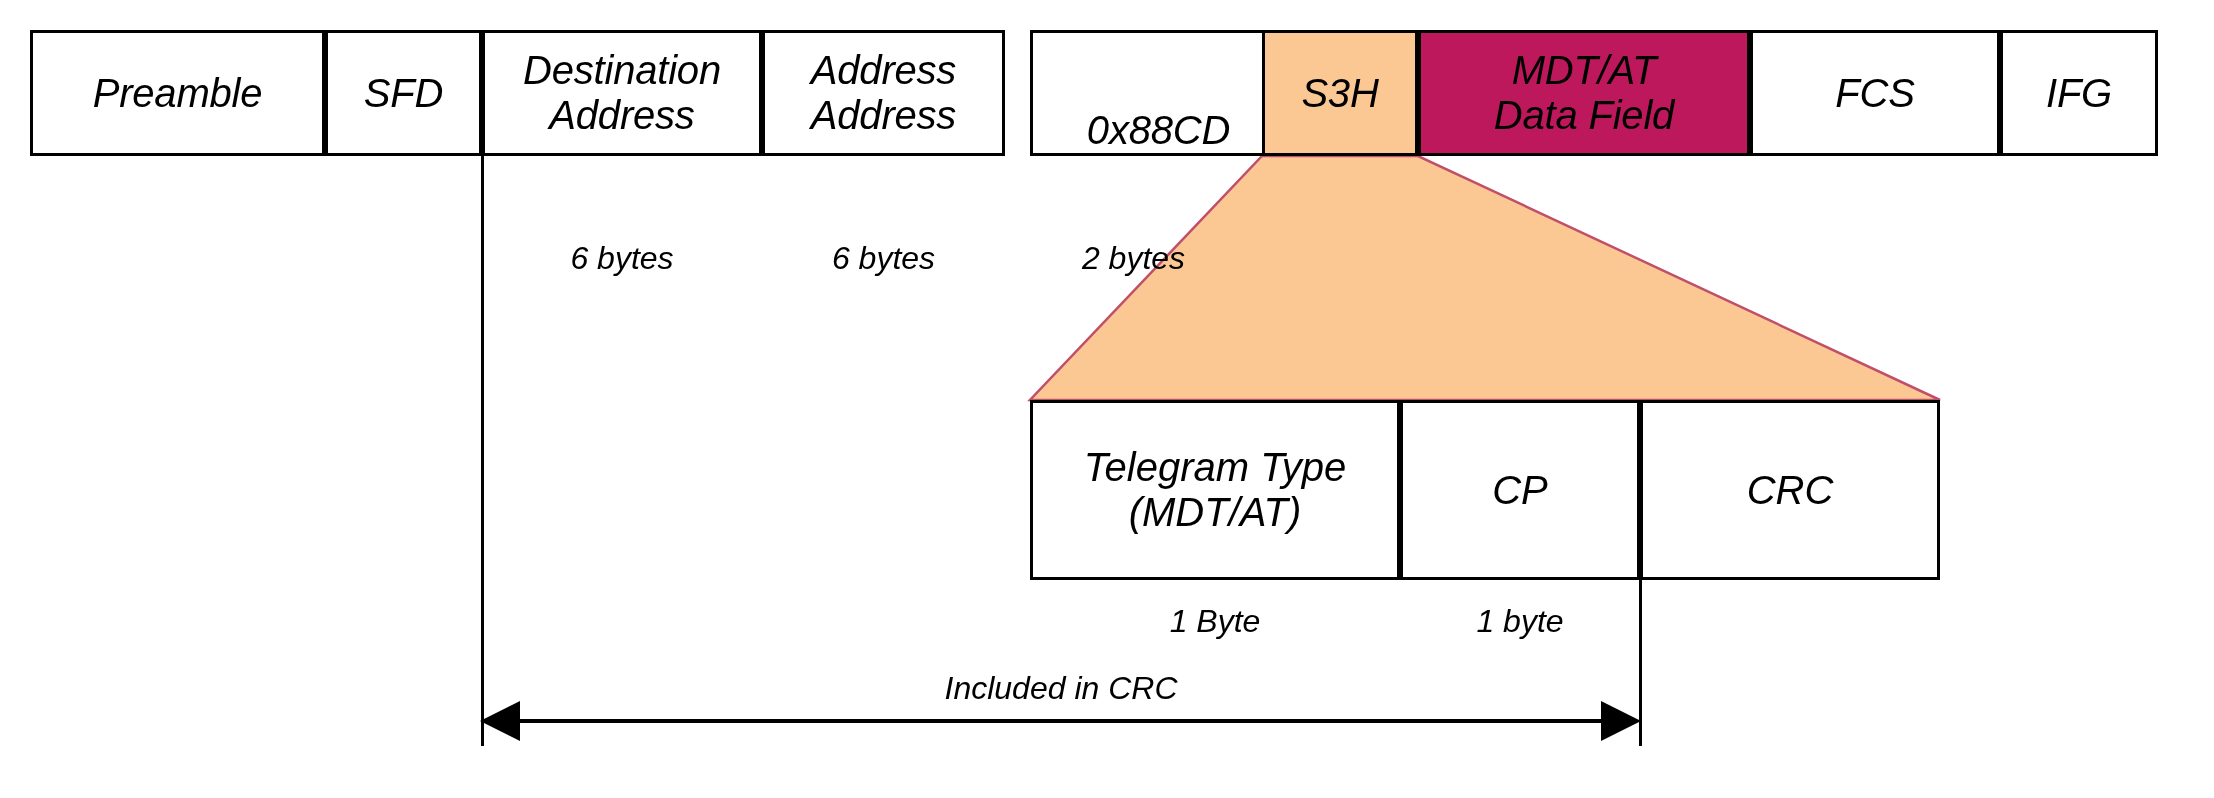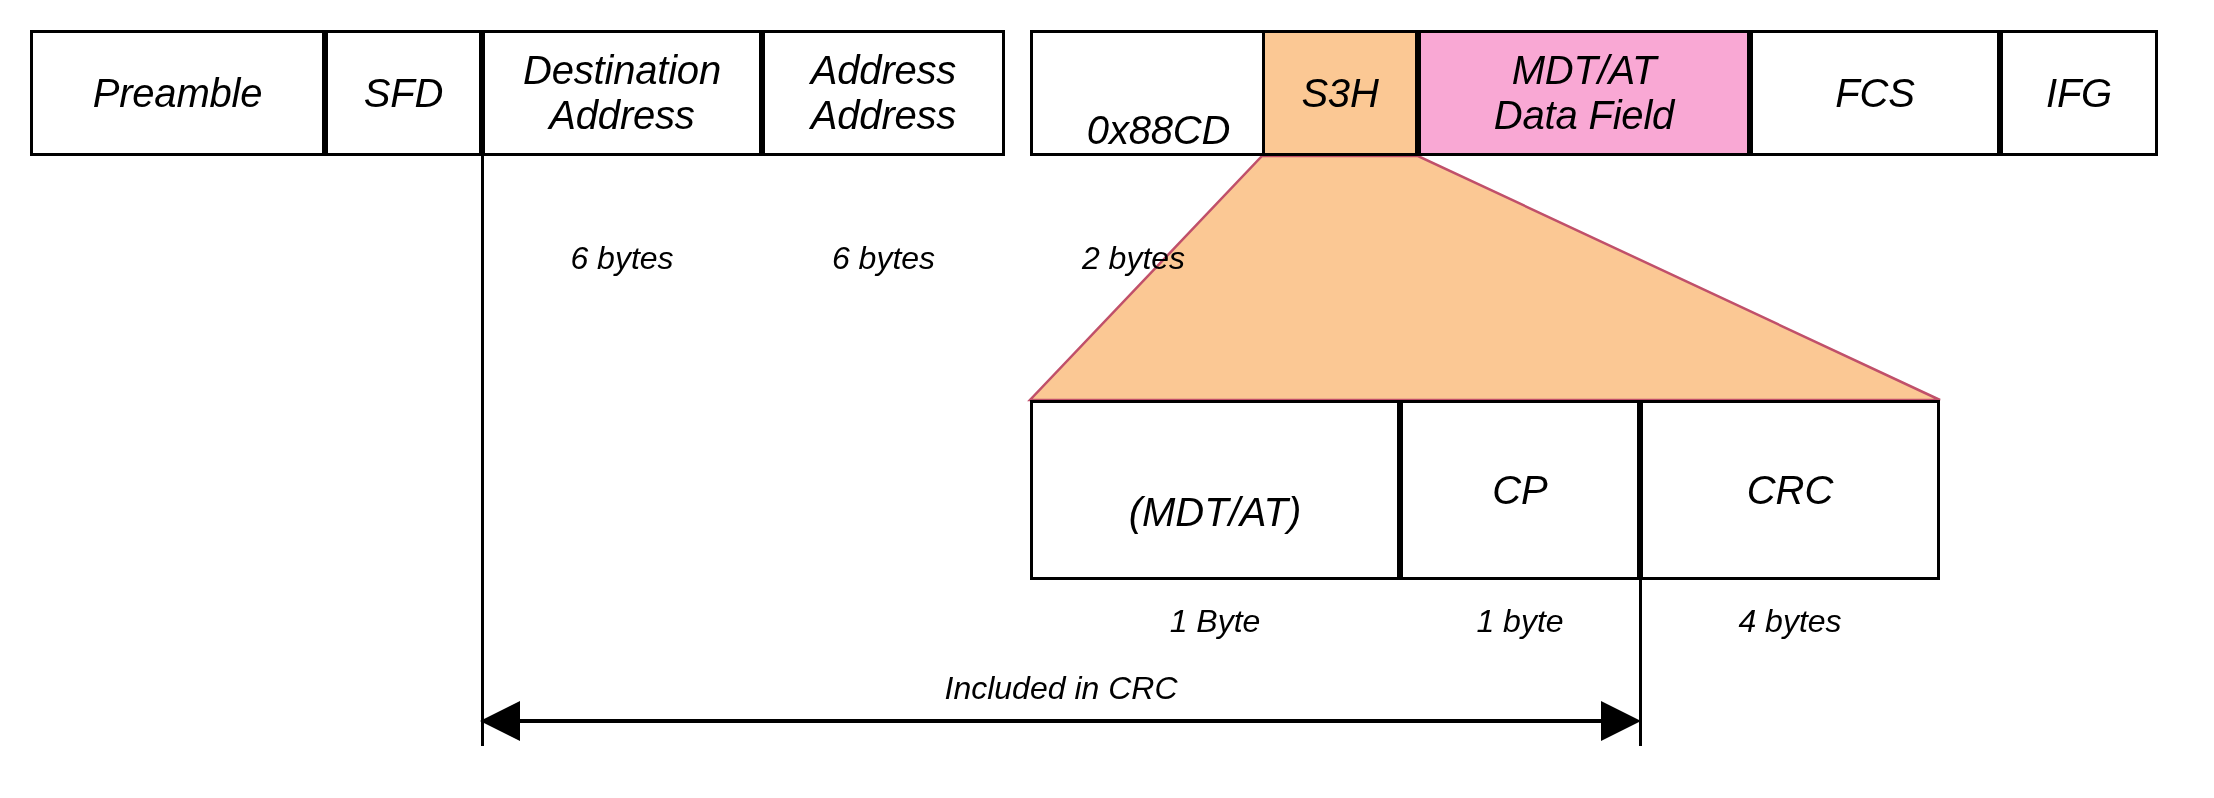--- a/index.html
+++ b/index.html
@@ -30,21 +30,21 @@
     background: #ffffff;
     display: flex;
     align-items: center;
     justify-content: center;
     text-align: center;
     font-size: 40px;
     line-height: 1.12;
     letter-spacing: -0.2px;
   }
   .frame-cell.shaded-orange { background: #FBC894; }
-  .frame-cell.shaded-cyan   { background: #f9a8d4; }
+  .frame-cell.shaded-cyan   { background: #be185d; }
   .frame-cell .lbl { display: block; padding: 0 4px; }
 
   
   .size-label {
     position: absolute;
     font-size: 32px;
     text-align: center;
     white-space: nowrap;
     line-height: 1;
   }
@@ -148,42 +148,41 @@
   </div>
 
   <div class="size-label" style="left:482px; width:280px; top:242px;">6 bytes</div>
 
   <div class="size-label" style="left:762px; width:243px; top:242px;">6 bytes</div>
 
   <div class="size-label" style="left:1005px; width:257px; top:242px;">2 bytes</div>
 
   <div class="detail-cell" style="left:1030px; width:370px;">
     <span class="lbl">
-      <br>
+      <span>Telegram Type</span><br>
       <span>(MDT/AT)</span>
     </span>
   </div>
 
   <div class="detail-cell" style="left:1400px; width:240px;">
     <span class="lbl">
       <span>CP</span>
     </span>
   </div>
 
   <div class="detail-cell" style="left:1640px; width:300px;">
     <span class="lbl">
       <span>CRC</span>
     </span>
   </div>
 
   <div class="size-label" style="left:1030px; width:370px; top:605px;">1 Byte</div>
 
   <div class="size-label" style="left:1400px; width:240px; top:605px;">1 byte</div>
 
-  <div class="size-label" style="left:1640px; width:300px; top:605px;">4 bytes</div>
 
   <div class="vline" style="left:481px; top:156px; height:590px;"></div>
 
   <div class="vline" style="left:1639px; top:580px; height:166px;"></div>
 
   <div class="crc-caption" style="left:482px; width:1158px; text-align:center; top:672px;">Included in CRC</div>
 
   <svg class="callout-svg" width="2214" height="798">
     <defs>
       <marker id="arrowEnd" markerWidth="10" markerHeight="10" refX="9" refY="5" orient="auto" markerUnits="strokeWidth">

